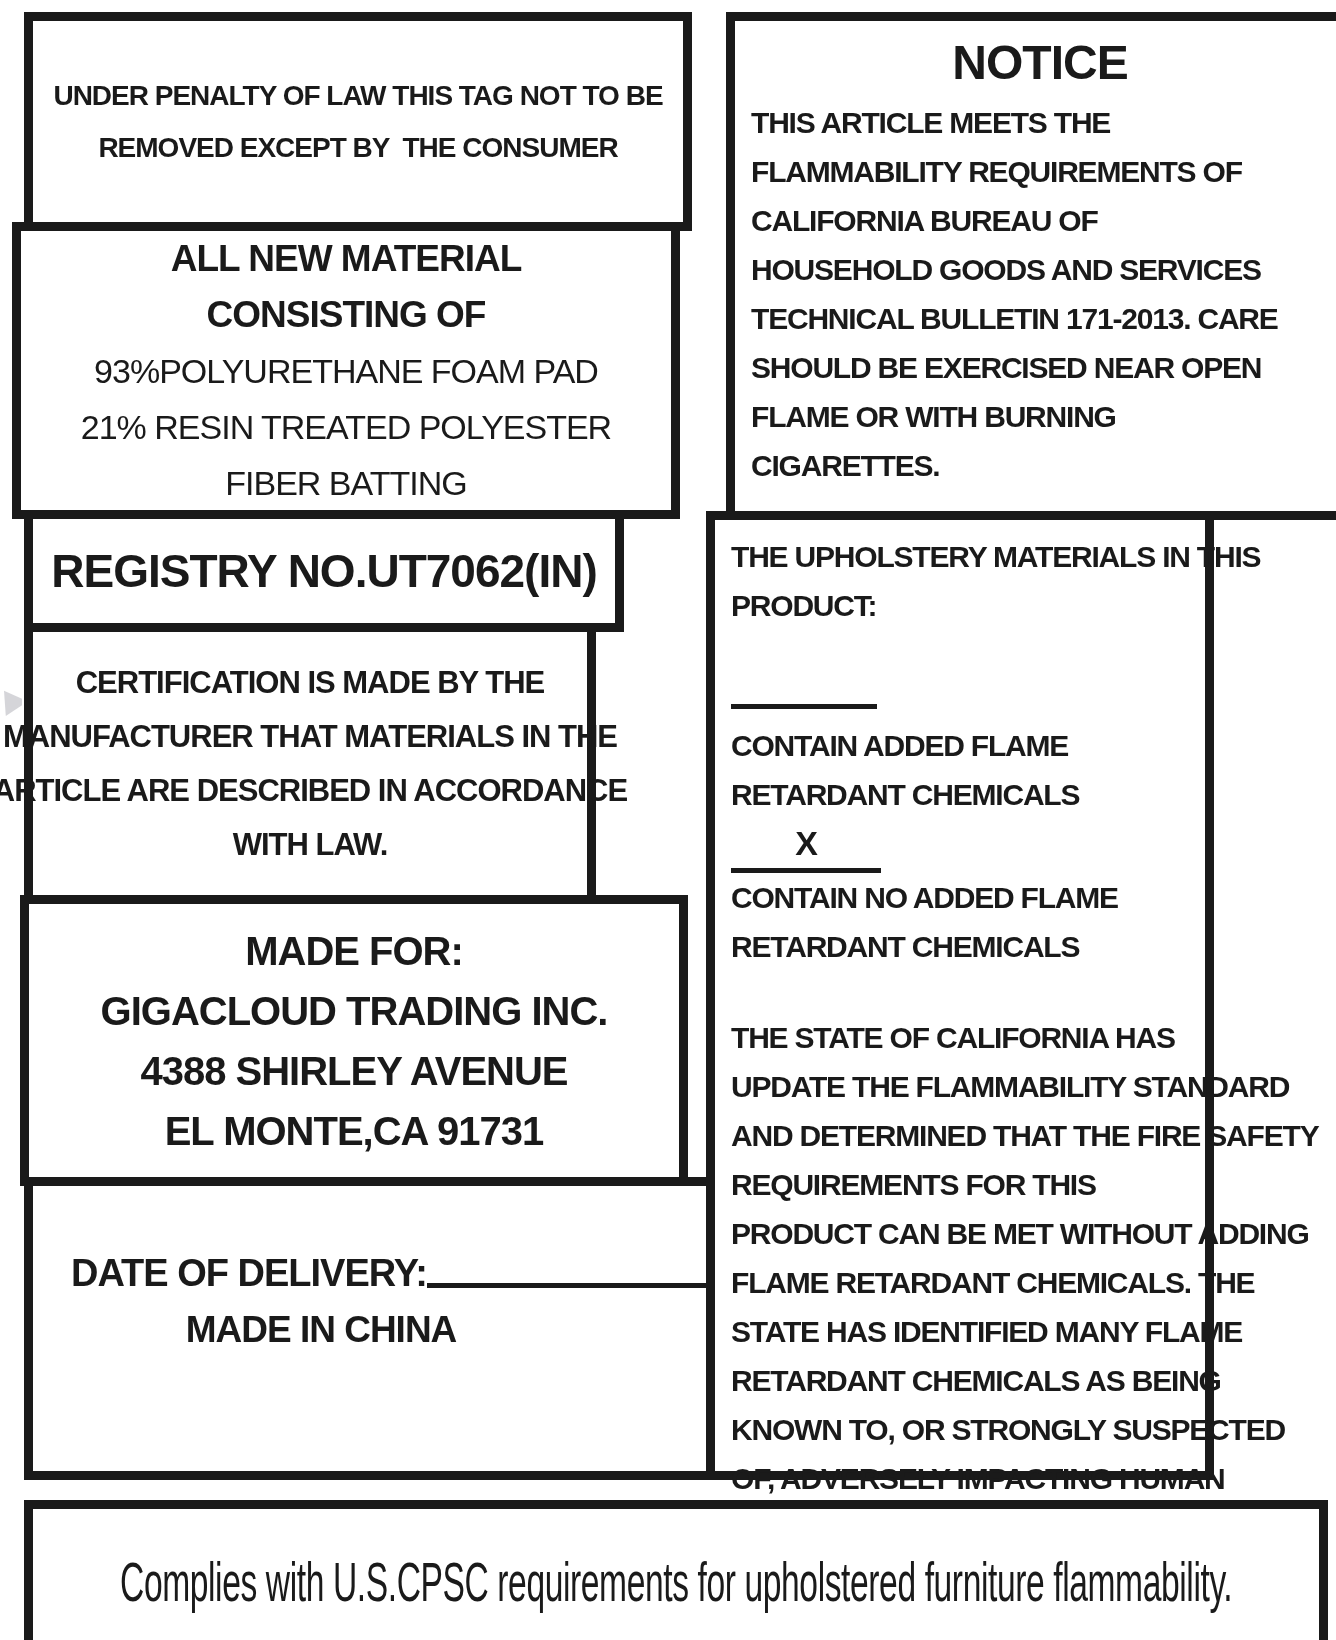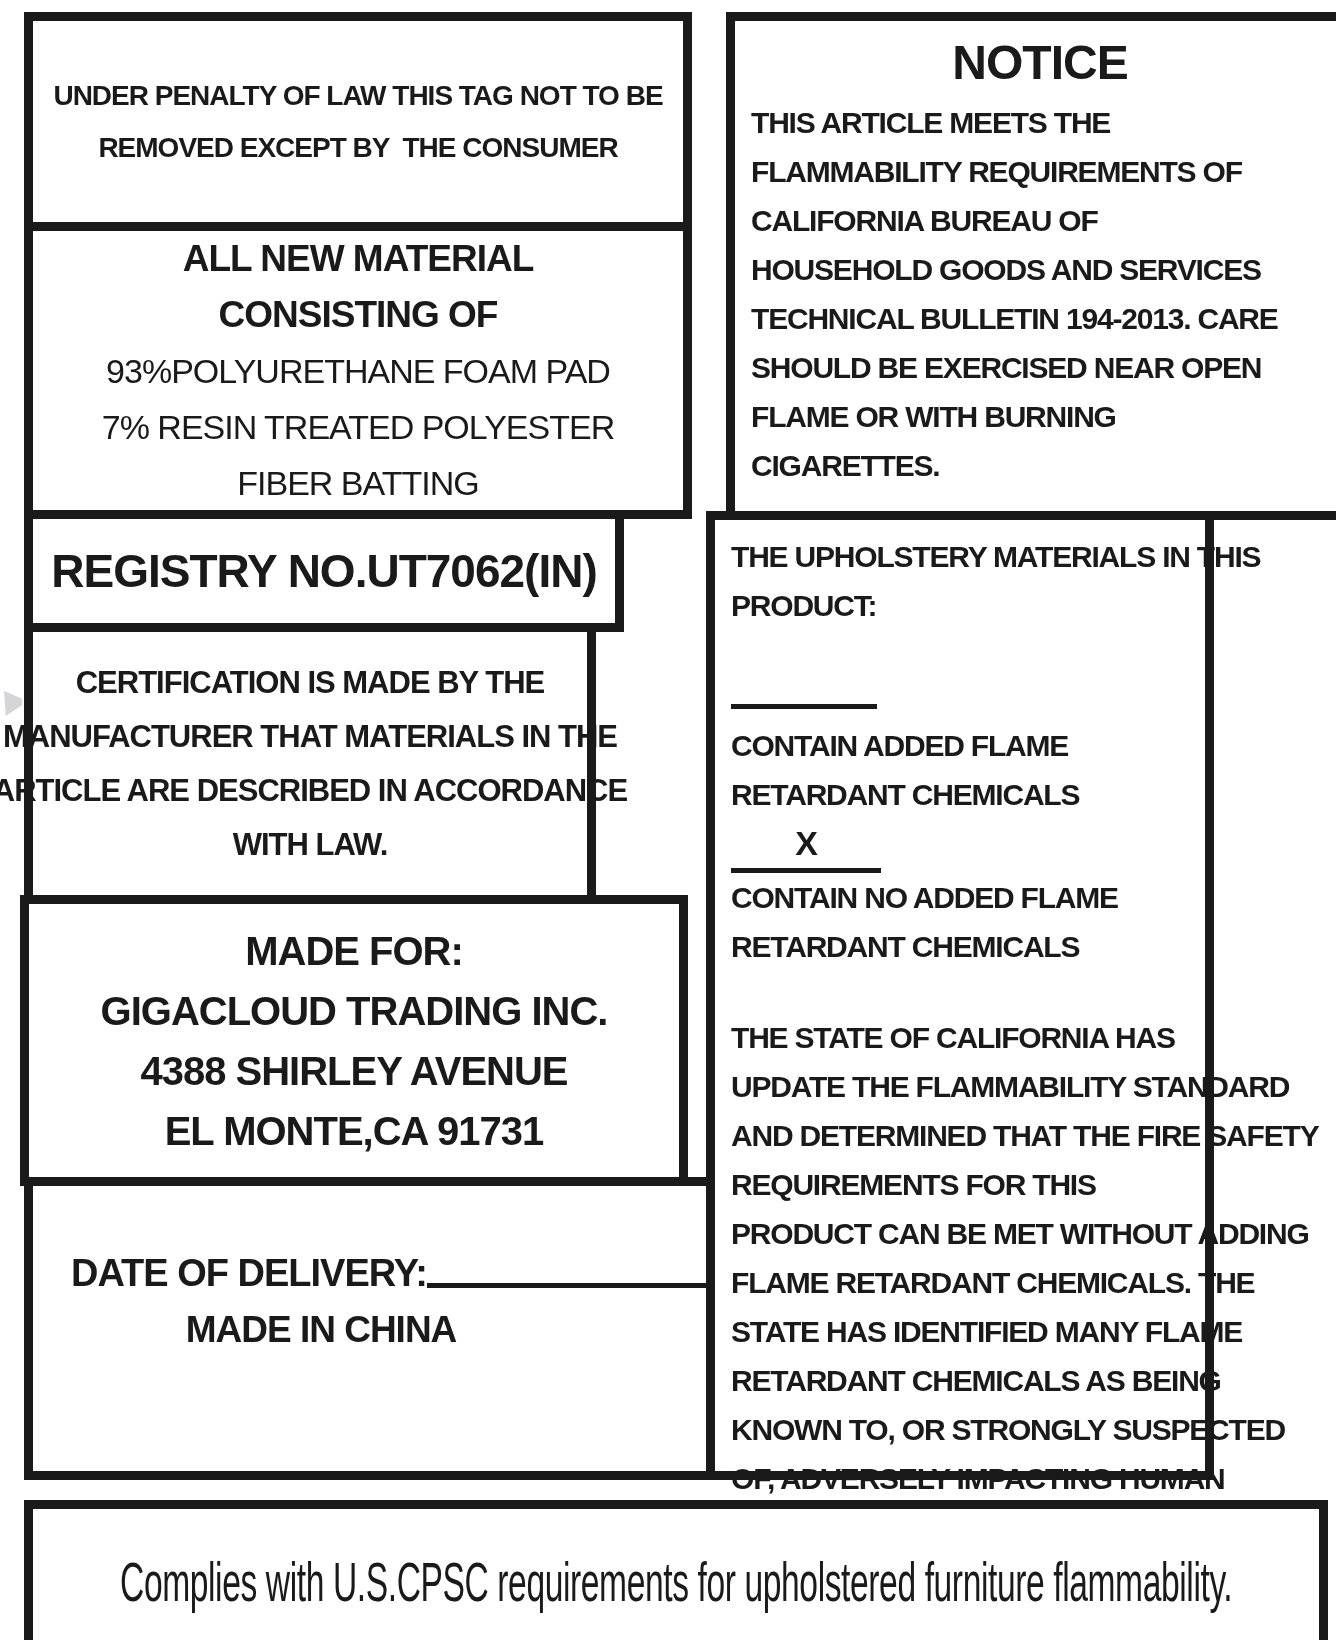--- a/index.html
+++ b/index.html
@@ -11,21 +11,21 @@
     position:absolute;border:9px solid #1a1a1a;background:#ffffff;
     box-sizing:border-box;
   }
   .center{display:flex;flex-direction:column;align-items:center;justify-content:center;text-align:center;}
   .pre{white-space:pre;}
 
   
   #penalty-box{left:24px;top:12px;width:668px;height:219px;}
   .penalty-text{font-size:28px;font-weight:bold;line-height:52px;letter-spacing:-1px;}
 
-  #material-box{left:24px;top:222px;width:668px;height:297px;}
+  #material-box{left:12px;top:222px;width:668px;height:297px;}
   .material-heading{font-size:37px;font-weight:bold;line-height:56px;letter-spacing:-1px;}
   .material-content{font-size:34px;font-weight:normal;line-height:56px;letter-spacing:-1px;}
 
   #registry-box{left:24px;top:510px;width:600px;height:122px;}
   .registry-text{font-size:46px;font-weight:bold;letter-spacing:-1px;}
 
   #cert-box{left:24px;top:623px;width:572px;height:281px;}
   .cert-text{font-size:31px;font-weight:bold;line-height:54px;letter-spacing:-1px;}
 
   #madefor-box{left:20px;top:895px;width:668px;height:291px;}
@@ -67,21 +67,21 @@
 
   <div class="box center" id="penalty-box">
     <div class="penalty-text pre">UNDER PENALTY OF LAW THIS TAG NOT TO BE
 REMOVED EXCEPT BY  THE CONSUMER</div>
   </div>
 
   <div class="box center" id="material-box">
     <div class="material-heading pre">ALL NEW MATERIAL
 CONSISTING OF</div>
     <div class="material-content pre">93%POLYURETHANE FOAM PAD
-7% RESIN TREATED POLYESTER
+21% RESIN TREATED POLYESTER
 FIBER BATTING</div>
   </div>
 
   <div class="box center" id="registry-box">
     <div class="registry-text pre">REGISTRY NO.UT7062(IN)</div>
   </div>
 
   <div class="box center" id="cert-box">
     <div class="cert-text pre">CERTIFICATION IS MADE BY THE
 MANUFACTURER THAT MATERIALS IN THE
@@ -103,21 +103,21 @@
     </div>
     <div class="made-in">MADE IN CHINA</div>
   </div>
 
   <div class="box" id="notice-box">
     <div class="notice-title">NOTICE</div>
     <div class="body-text pre">THIS ARTICLE MEETS THE
 FLAMMABILITY REQUIREMENTS OF
 CALIFORNIA BUREAU OF
 HOUSEHOLD GOODS AND SERVICES
-TECHNICAL BULLETIN 194-2013. CARE
+TECHNICAL BULLETIN 171-2013. CARE
 SHOULD BE EXERCISED NEAR OPEN
 FLAME OR WITH BURNING
 CIGARETTES.</div>
   </div>
 
   <div class="box" id="flamm-box">
     <div class="body-text pre">THE UPHOLSTERY MATERIALS IN THIS
 PRODUCT:</div>
 
     <div class="fr-section">

